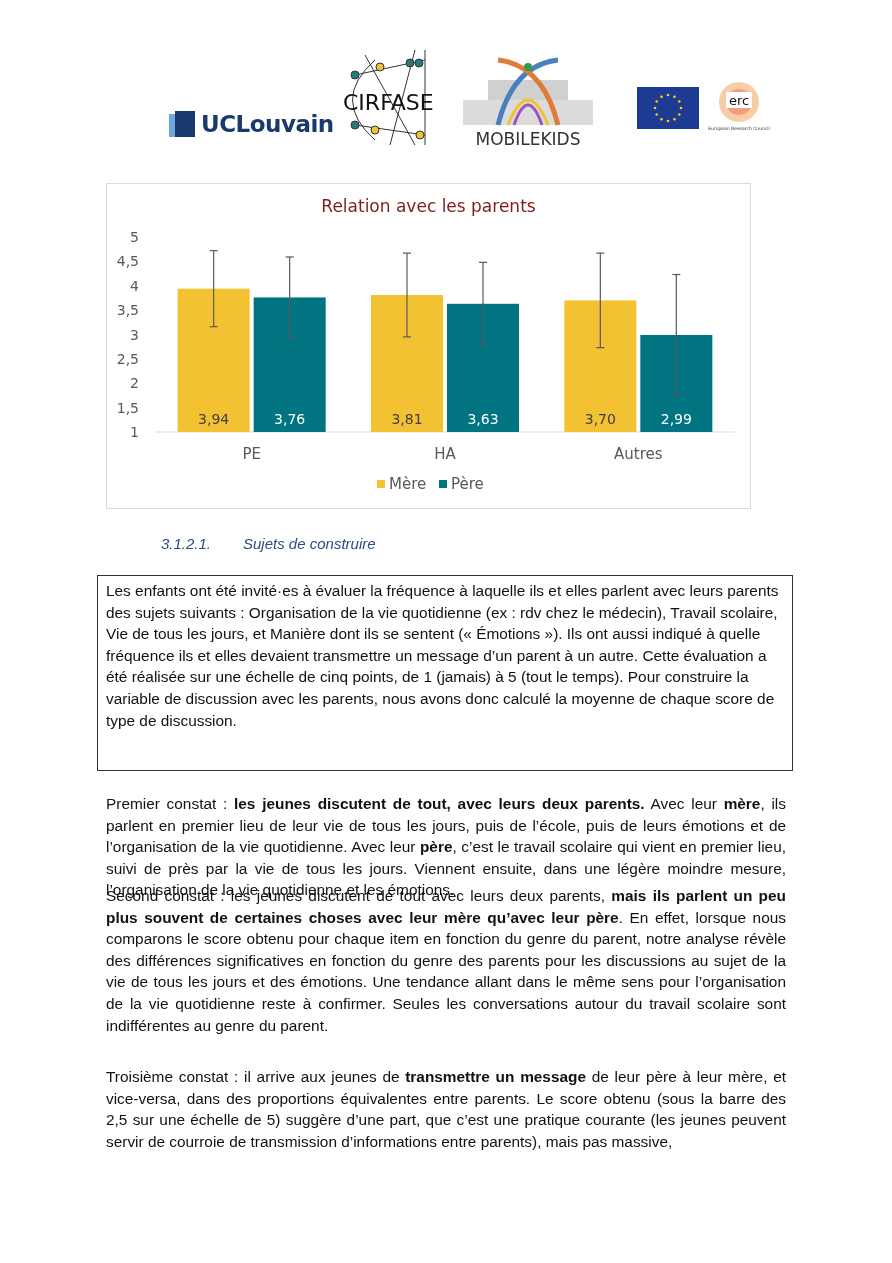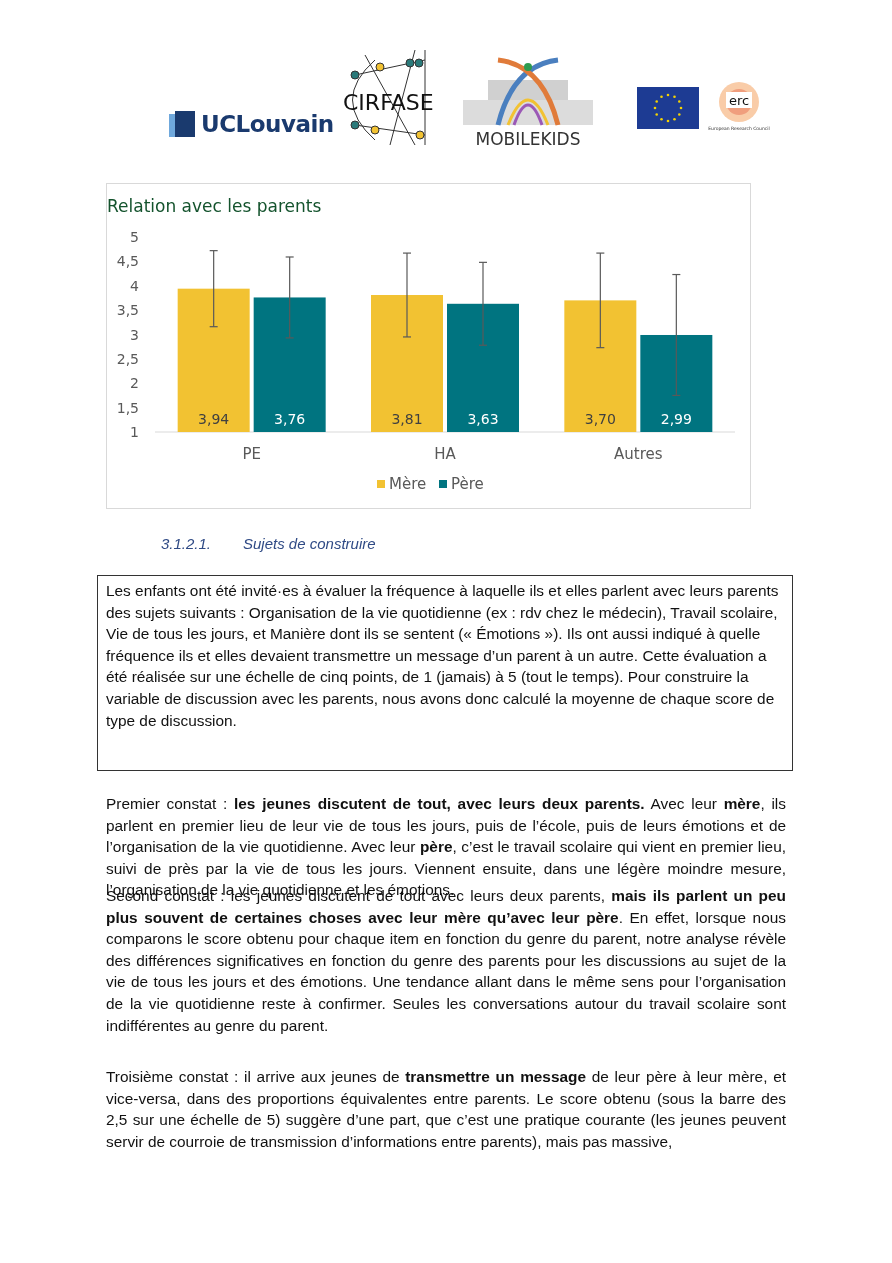--- a/index.html
+++ b/index.html
@@ -9,21 +9,21 @@
   .ucl { left:128px; top:66px; display:flex; align-items:center; gap:6px;margin-left:41px; }
   .ucl .sq { width:26px; height:26px; position:relative; }
   .ucl .sq .a { position:absolute; left:0; top:3px; width:13px; height:23px; background:#6fa8dc; }
   .ucl .sq .b { position:absolute; left:6px; top:0; width:20px; height:26px; background:#1a3a6e; }
   .ucl .txt { font-family:"DejaVu Sans", sans-serif; font-weight:bold; font-size:23px; color:#1a3a6e; letter-spacing:-0.5px; }
   .cirfase { left:335px; top:0; width:120px; height:105px; }
   .mobile { left:458px; top:10px; width:140px; height:95px; }
   .eu { left:637px; top:42px; width:62px; height:42px; background:#1d3b93; }
   .erc { left:706px; top:35px; width:66px; height:62px; }
   .chart-box { position:absolute; left:106px; top:183px; width:643px; height:324px; border:1px solid #d9d9d9; background:#fff; }
-  .chart-title { position:absolute; left:0; width:643px; top:12px; font-family:"DejaVu Sans", sans-serif; font-size:17px; color:#14532d; }
+  .chart-title { position:absolute; left:0; width:643px; top:12px; text-align:center; font-family:"DejaVu Sans", sans-serif; font-size:17px; color:#7f1d1d; }
   .section-heading { position:absolute; left:133px; top:535px; font-family:"Liberation Sans", sans-serif; font-style:italic; font-size:15px; color:#2f4a85; }
   .section-heading .num { display:inline-block; width:82px;margin-left:28px; }
   .boxed { position:absolute; left:97px; top:575px; width:696px; height:196px; border:1px solid #333; padding:4px 8px; box-sizing:border-box; font-size:15.4px; line-height:21.6px; font-family:"Liberation Sans Narrow","Liberation Sans", sans-serif; }
   .para { position:absolute; left:106px; width:680px; font-size:15.4px; line-height:21.6px; text-align:justify; }
   .p1 { top:793px; } .p2 { top:885px; } .p3 { top:1066px; }
   .boxed p, .para p { margin:0; }
   svg text { font-family:"DejaVu Sans", sans-serif; }
 </style>
 </head>
 <body>

